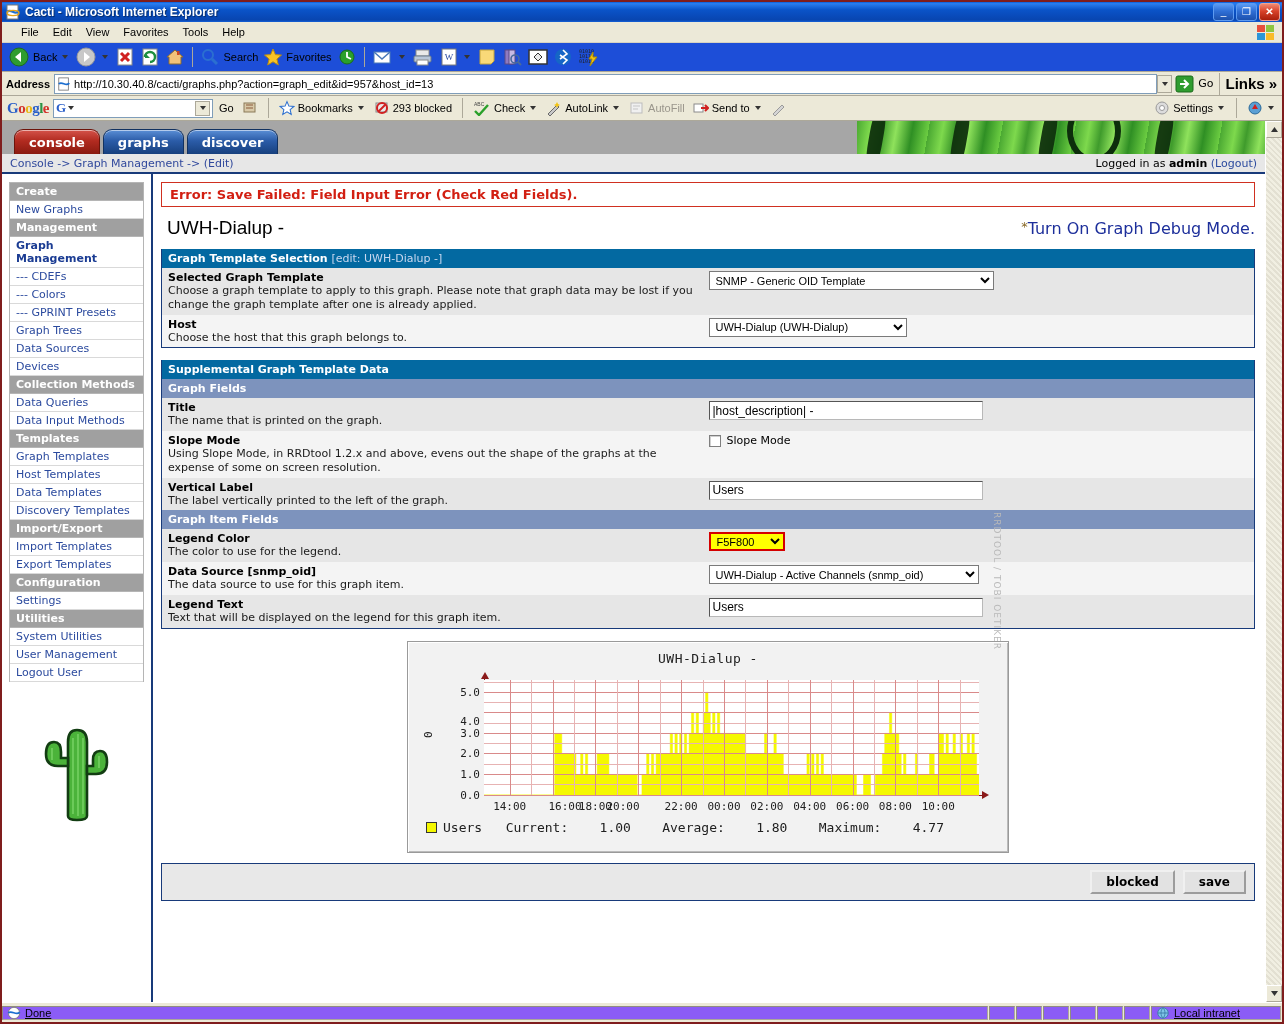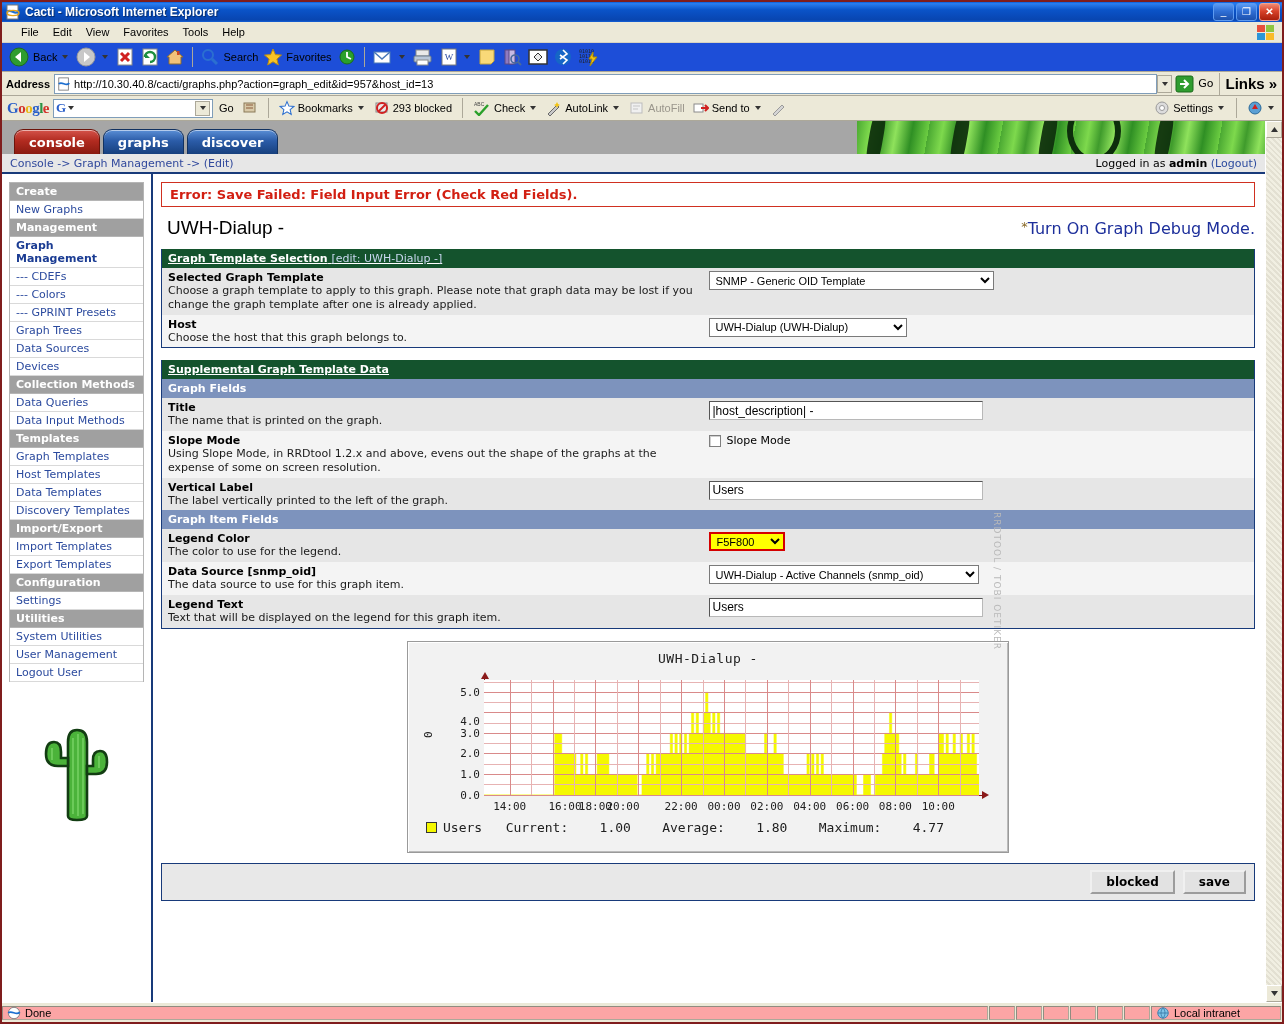--- a/index.html
+++ b/index.html
@@ -135,22 +135,22 @@
   .main { flex:1 1 auto; padding:8px 10px 0 8px; overflow:hidden; background:#fff;}
   .errbox { border:1px solid #d03020; color:#d21f12; font-size:13px; font-weight:bold;
             padding:4px 8px; font-family:"DejaVu Sans",sans-serif; margin-bottom:10px;}
   .titlerow { display:flex; align-items:baseline; margin:0 0 10px 6px;}
   .pagetitle { font-family:"Liberation Sans",sans-serif; font-size:19px; color:#000; flex:1 1 auto;}
   .debuglink { font-family:"DejaVu Sans",sans-serif; font-size:16px; color:#1d2f9b; }
   .debuglink .star{ color:#8a6a2a; font-size:13px; vertical-align:top;}
 
   table.form { width:100%; border-collapse:collapse; border:1px solid #183a7a;
                border-top:none; margin-bottom:12px;}
-  .secthead { background:#14532d; color:#fff; font-family:"DejaVu Sans",sans-serif;
-              font-size:12px; font-weight:bold; padding:3px 6px;text-decoration:underline;}
+  .secthead { background:#0369a1; color:#fff; font-family:"DejaVu Sans",sans-serif;
+              font-size:12px; font-weight:bold; padding:3px 6px;}
   .secthead .sub { font-weight:normal; color:#c9d8f0; }
   .subhead { background:#7d93bd; color:#fff; font-family:"DejaVu Sans",sans-serif;
              font-size:11px; font-weight:bold; padding:2px 6px;}
   .form td { vertical-align:top; padding:3px 6px; font-family:"DejaVu Sans",sans-serif; font-size:11px;}
   .row-a td { background:#e6e6e6; }
   .row-b td { background:#f4f4f4; }
   .fl { font-weight:bold; color:#000; display:block; }
   .fd { color:#1a1a1a; display:block; line-height:1.25;}
   td.valcol { width:552px; }
 
@@ -205,21 +205,21 @@
   .btnbar { border:1px solid #183a7a; background:#e8e8e8; padding:6px 8px;
             display:flex; justify-content:flex-end; gap:8px; }
   .btn { font-family:"DejaVu Sans",sans-serif; font-size:12px; font-weight:bold;
          padding:3px 14px; background:#e2e2e2; border:2px outset #f0f0f0; color:#000;}
 
   
   .statusbar { height:20px; flex:0 0 20px; background:#ece9d8; display:flex; align-items:center;
                border-top:1px solid #fff; font-family:"Liberation Sans",sans-serif; font-size:11px;}
   .sb-pane { height:14px; border:1px solid #aca899; border-top-color:#908c80;
              border-left-color:#908c80; display:flex; align-items:center; padding:0 4px; gap:4px;
-             margin-right:1px; background:#fca5a5;}
+             margin-right:1px; background:#8b5cf6;text-decoration:underline;}
   .sb-main { flex:1 1 auto; }
   .sb-small { width:26px; }
   .sb-zone { width:130px; }
   .scrollcol { width:17px; flex:0 0 17px; background:#f1efe2; border-left:1px solid #fff;
                display:flex; flex-direction:column;}
   .sc-btn { height:17px; background:#ece9d8; border:1px solid #fff;
             border-right-color:#aca899; border-bottom-color:#aca899;
             display:flex;align-items:center;justify-content:center;}
   .sc-track { flex:1 1 auto;
               background:repeating-linear-gradient(45deg,#f1efe2 0 2px,#e3e0d2 2px 4px);}

